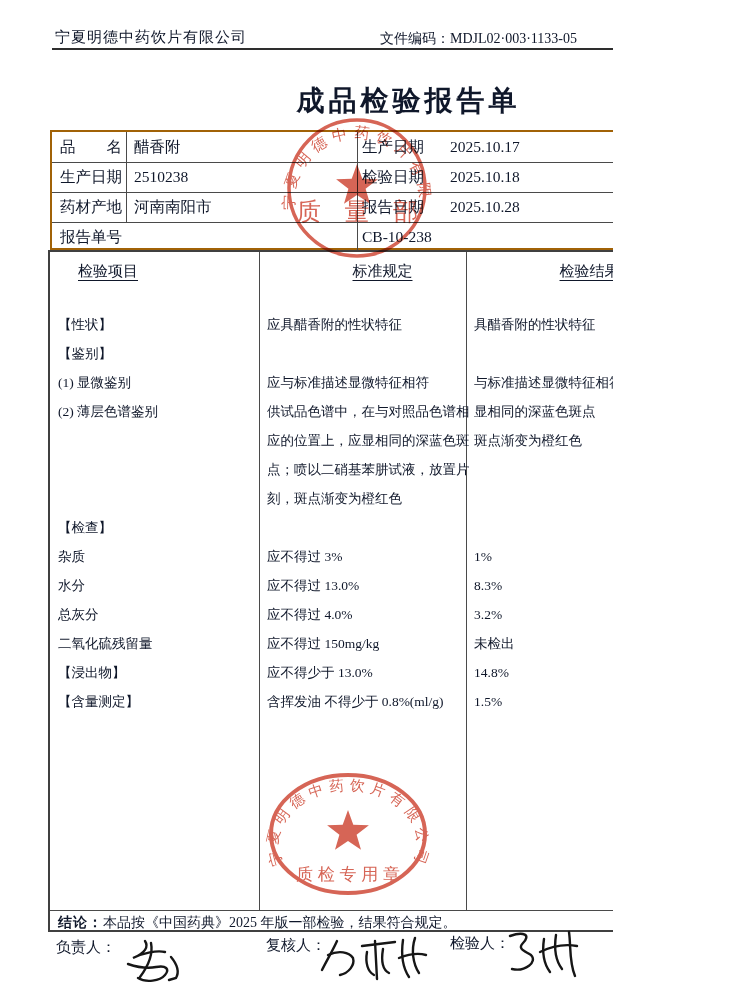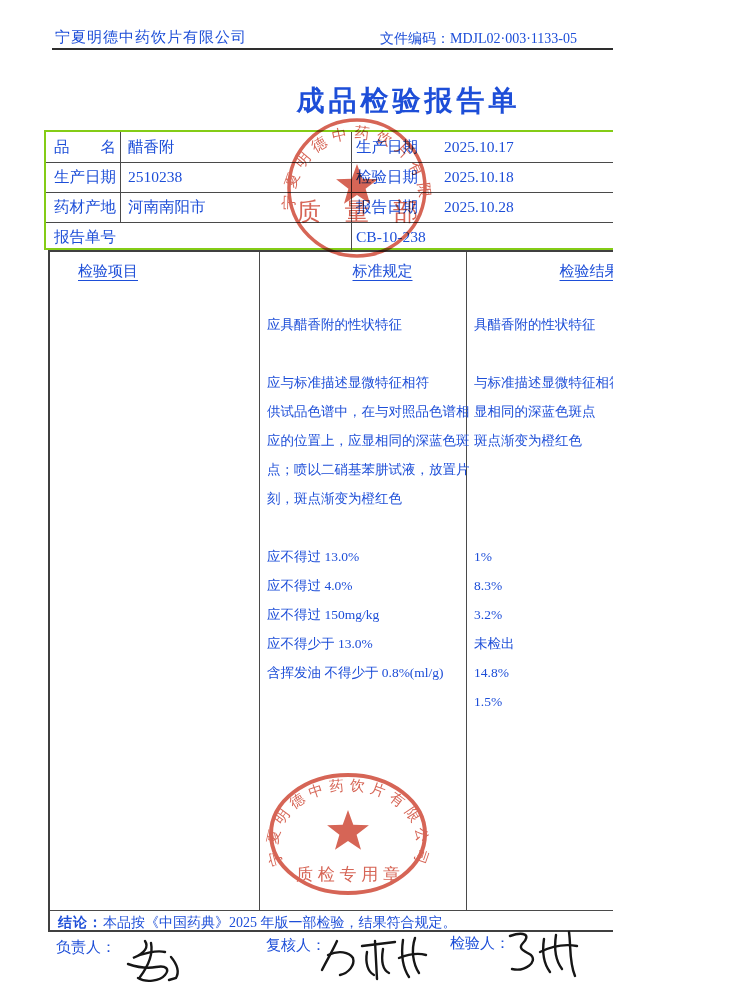--- a/index.html
+++ b/index.html
@@ -1,26 +1,26 @@
 <!DOCTYPE html>
 <html><head>
 <meta charset="utf-8">
 <style>
   html,body{margin:0;padding:0;background:#fff;}
   .page{position:relative;width:613px;height:1000px;background:#ffffff;overflow:hidden;
-        font-family:"Liberation Serif","DejaVu Serif",serif;color:#1d4ed8;}
+        font-family:"Liberation Serif","DejaVu Serif",serif;color:#0f172a;}
   .abs{position:absolute;}
   
   .hdr-company{left:55px;top:28px;font-size:15px;letter-spacing:1px;}
   .hdr-code{right:36px;top:30px;font-size:14px;}
   .hdr-rule{left:52px;top:48px;width:658px;border-top:2.5px solid #2e2e2e;}
   
   .title{left:0;top:82px;width:729px;text-align:center;font-size:28px;font-weight:700;letter-spacing:4px;margin-left:44px;}
   
-  .info-table{left:44px;top:130px;width:625px;height:120px;border:2px solid #84cc16;box-sizing:border-box;padding-left:16px;}
+  .info-table{left:50px;top:130px;width:625px;height:120px;border:2px solid #a16207;box-sizing:border-box;padding-left:16px;}
   .it-hline{position:absolute;left:0;width:100%;border-top:1.5px solid #4a4a4a;}
   .it-vline{position:absolute;top:0;border-left:1.5px solid #4a4a4a;}
   .it-cell{position:absolute;font-size:15.5px;line-height:30px;height:30px;white-space:nowrap;}
   
   .main-table{left:48px;top:250px;width:625px;height:682px;border:2px solid #404040;box-sizing:border-box;}
   .mt-v{position:absolute;top:0;height:658px;border-left:1.5px solid #4a4a4a;}
   .mt-h{position:absolute;left:0;width:100%;border-top:1.5px solid #4a4a4a;}
   .mt-head{position:absolute;top:8px;font-size:15px;line-height:22px;margin-left:20px;}
   .mt-head u{text-underline-offset:4px;}
   .mt-col{position:absolute;top:58px;}
@@ -75,30 +75,47 @@
 
   <div class="abs main-table">
     <div class="mt-v" style="left:209px"></div>
     <div class="mt-v" style="left:416px"></div>
     <div class="mt-h" style="top:658px"></div>
 
     <div class="mt-head" style="left:8px"><u>检验项目</u></div>
     <div class="mt-head" style="left:209px;width:207px;text-align:center"><u>标准规定</u></div>
     <div class="mt-head" style="left:416px;width:207px;text-align:center"><u>检验结果</u></div>
 
+    <div class="mt-col" style="left:8px;width:198px">
+      <div>【性状】</div>
+      <div>【鉴别】</div>
+      <div>(1) 显微鉴别</div>
+      <div>(2) 薄层色谱鉴别</div>
+      <div></div>
+      <div></div>
+      <div></div>
+      <div>【检查】</div>
+      <div>杂质</div>
+      <div>水分</div>
+      <div>总灰分</div>
+      <div>二氧化硫残留量</div>
+      <div>【浸出物】</div>
+      <div>【含量测定】</div>
+    </div>
 
     <div class="mt-col" style="left:217px;width:196px">
       <div>应具醋香附的性状特征</div>
       <div></div>
       <div>应与标准描述显微特征相符</div>
       <div>供试品色谱中，在与对照品色谱相</div>
       <div>应的位置上，应显相同的深蓝色斑</div>
       <div>点；喷以二硝基苯肼试液，放置片</div>
       <div>刻，斑点渐变为橙红色</div>
       <div></div>
+      <div>应不得过 3%</div>
       <div>应不得过 13.0%</div>
       <div>应不得过 4.0%</div>
       <div>应不得过 150mg/kg</div>
       <div>应不得少于 13.0%</div>
       <div>含挥发油 不得少于 0.8%(ml/g)</div>
     </div>
 
     <div class="mt-col" style="left:424px;width:196px">
       <div>具醋香附的性状特征</div>
       <div></div>

